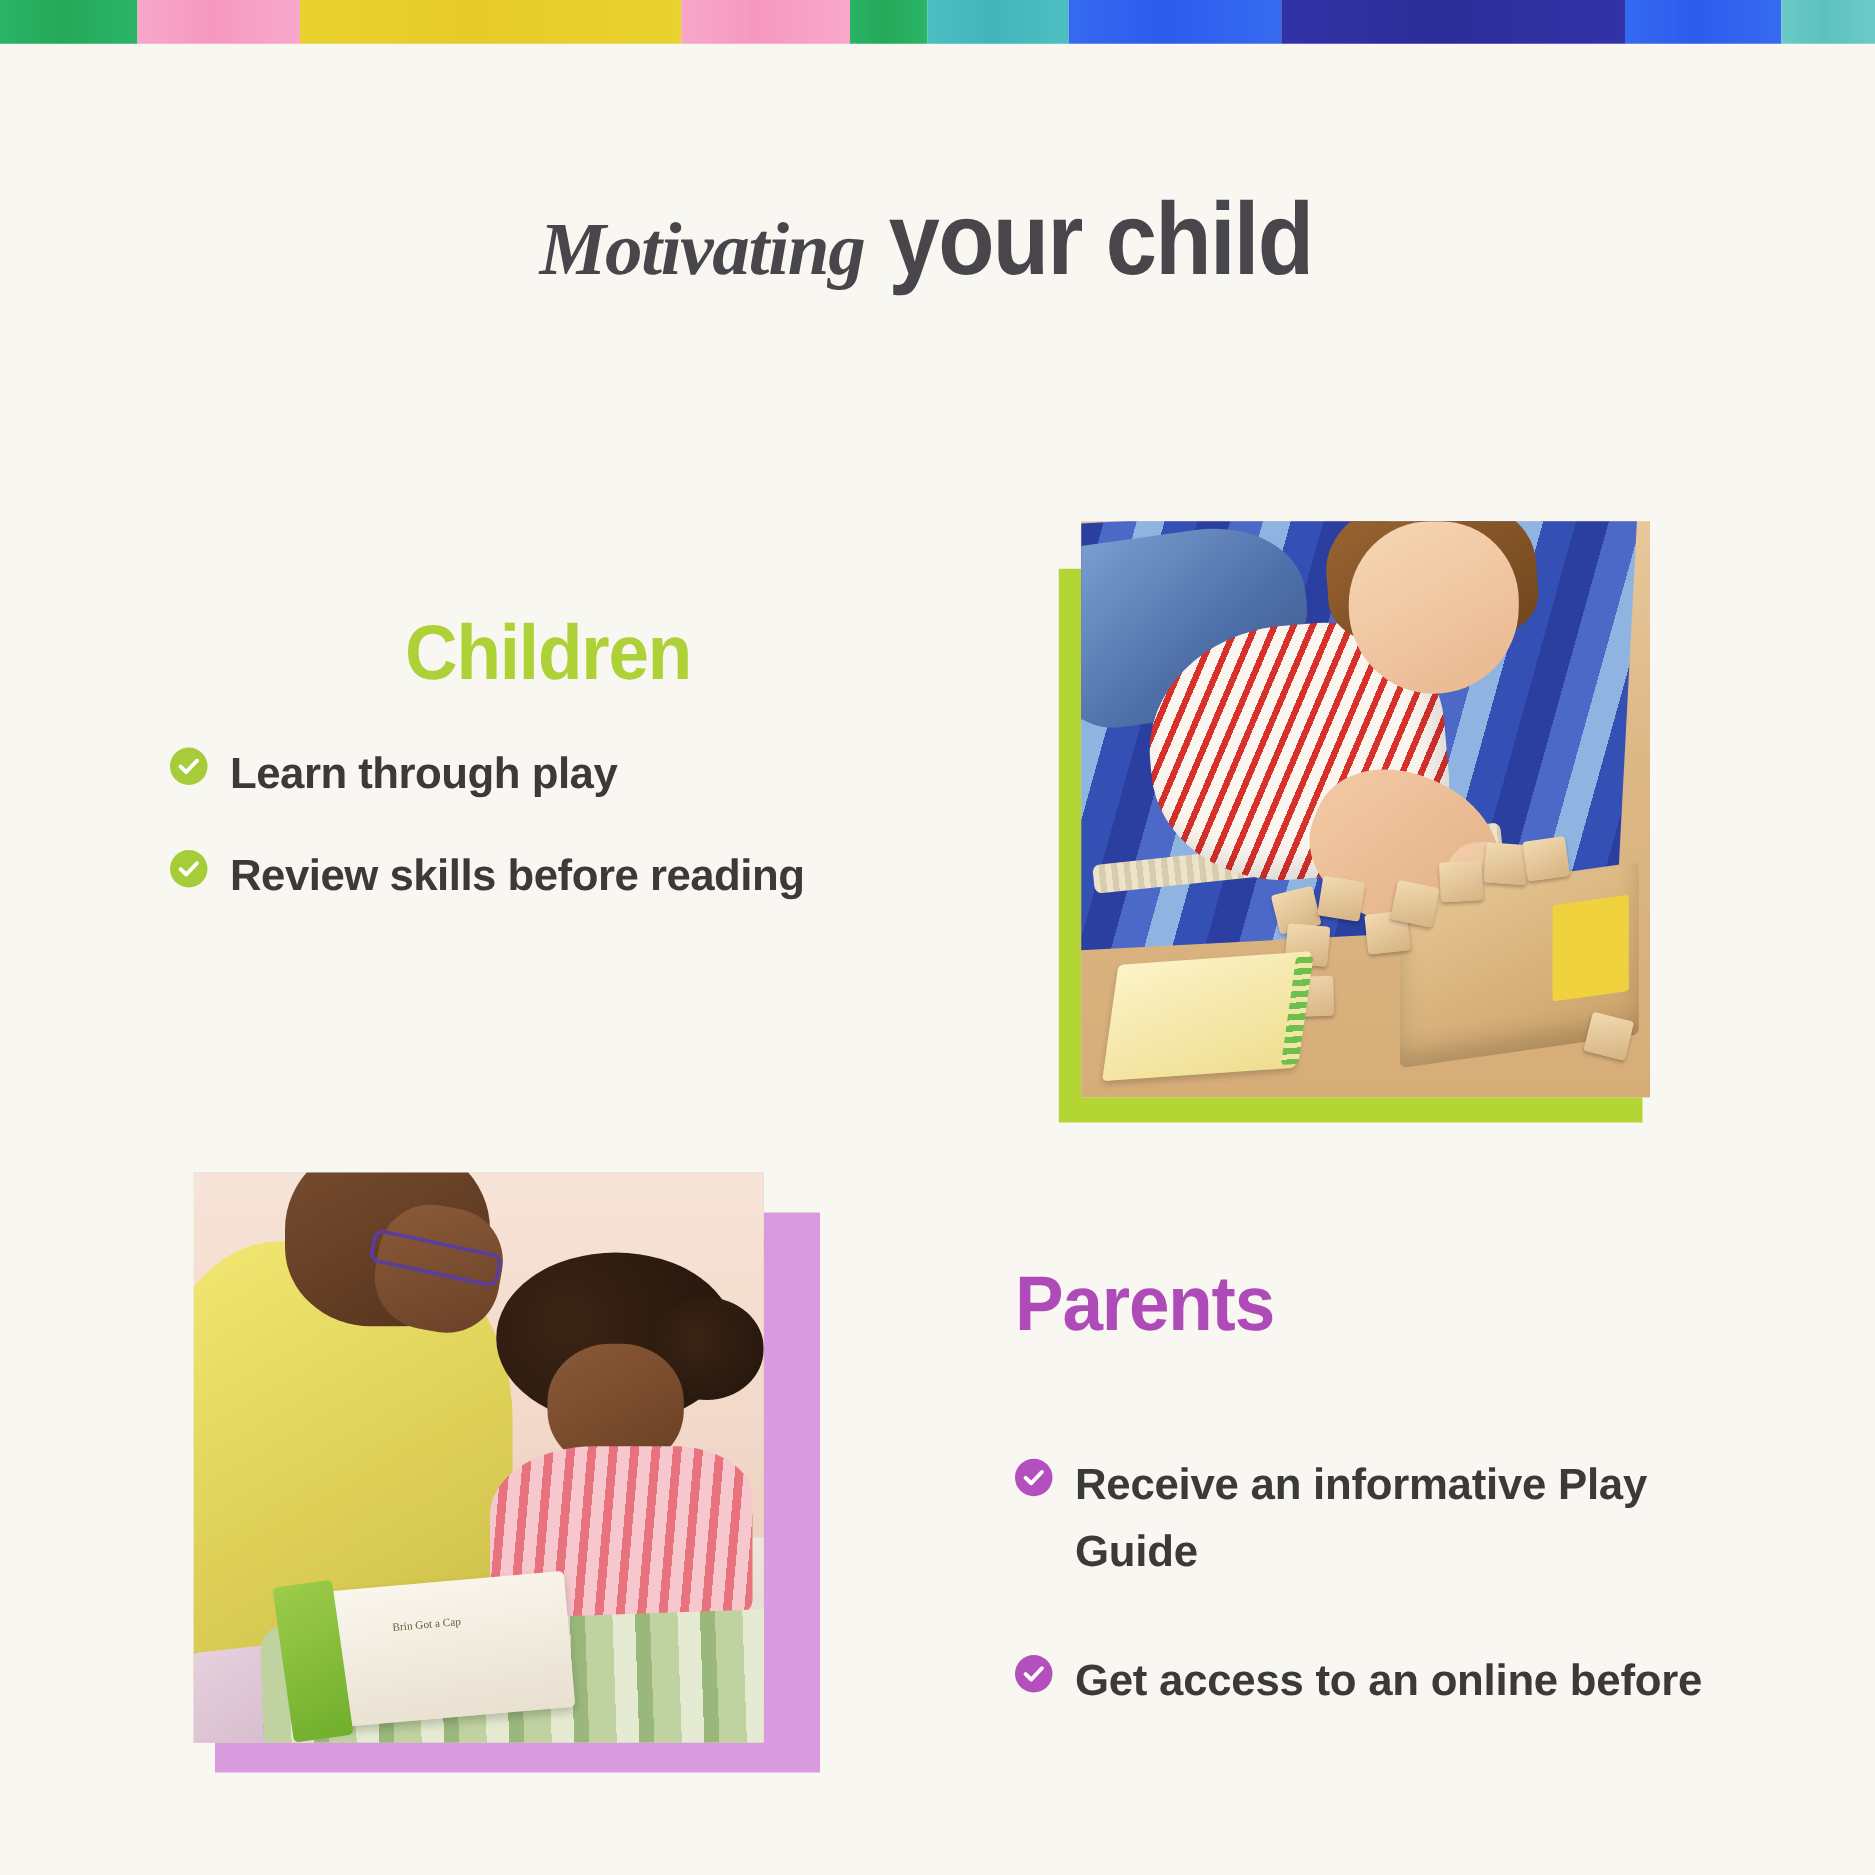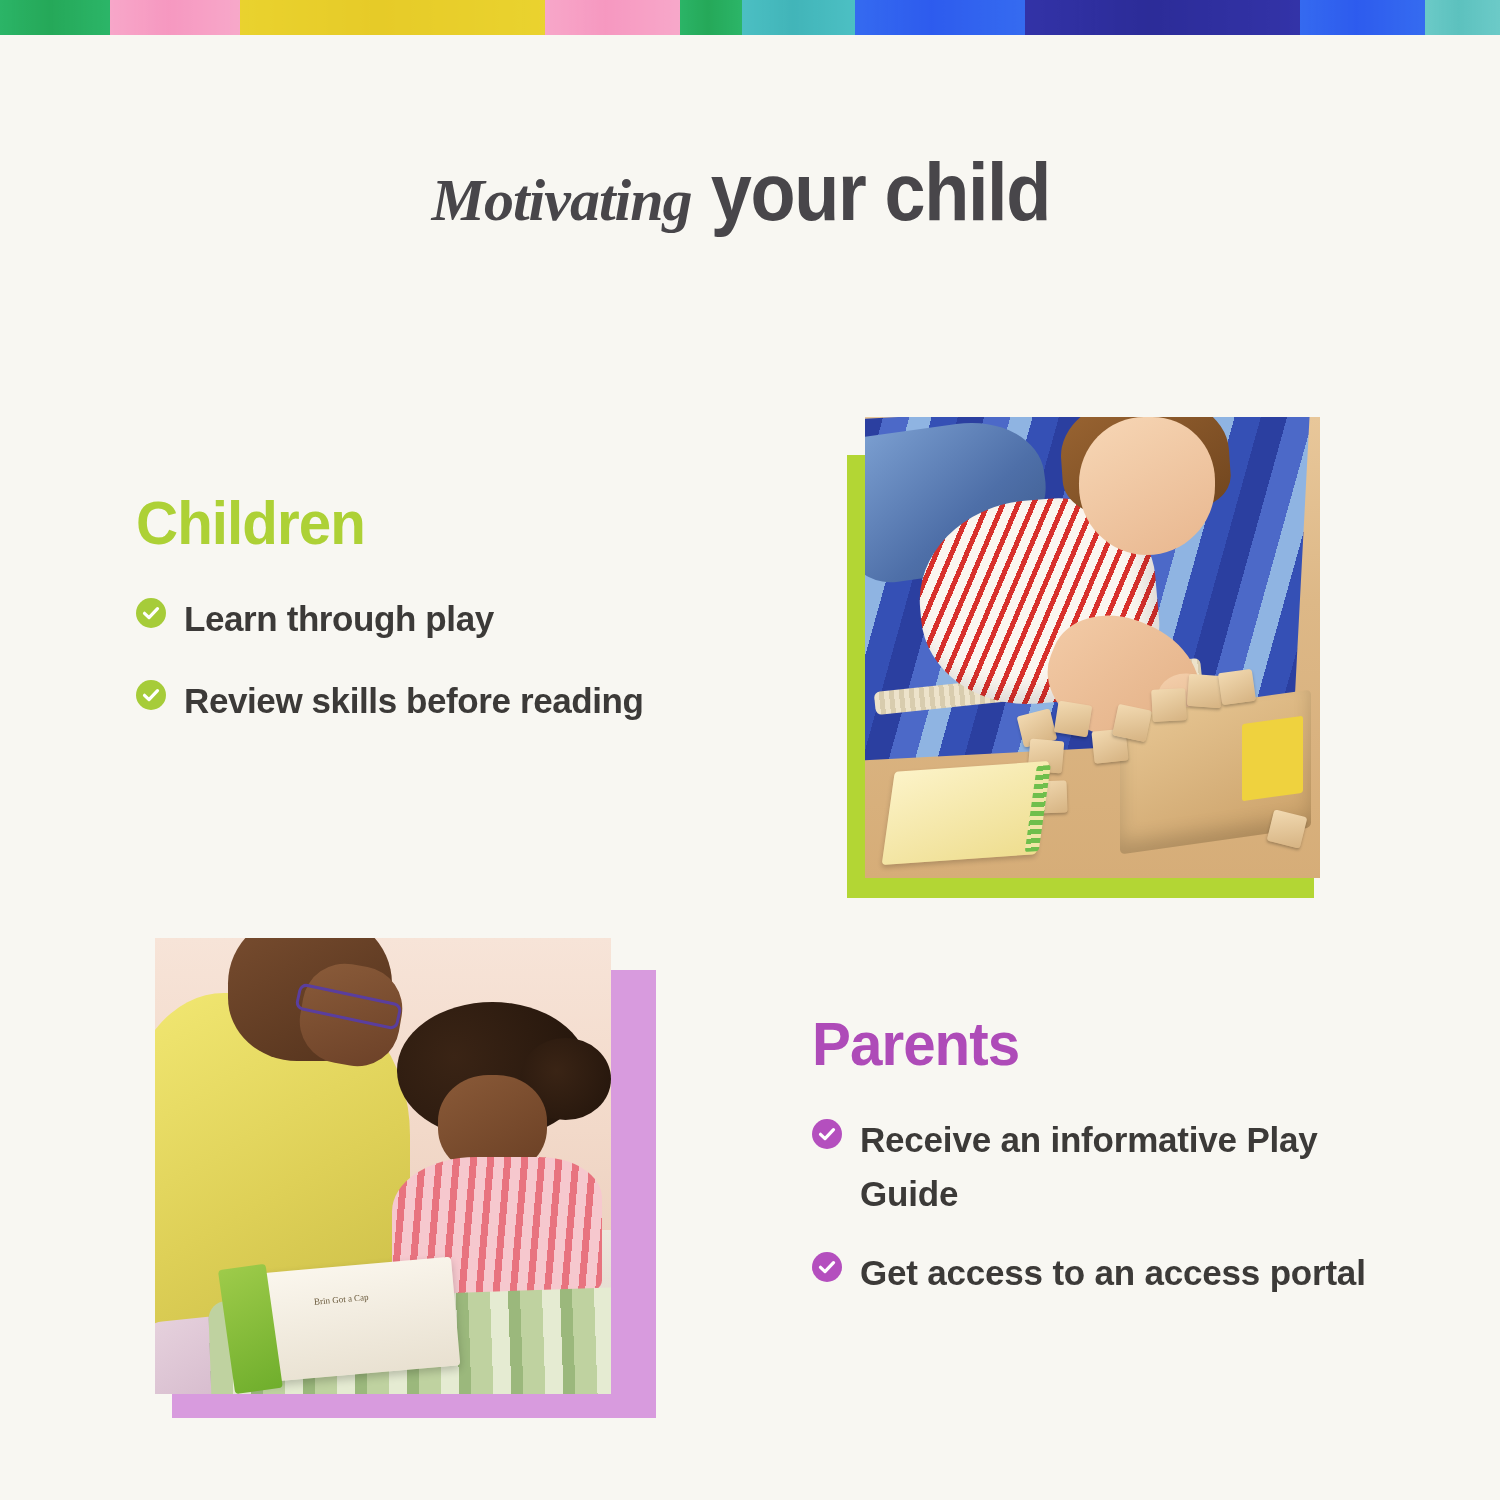--- a/index.html
+++ b/index.html
@@ -82,21 +82,21 @@
   .bullet .check svg{ position:absolute; inset:0; width:30px; height:30px; }
   .bullet .txt{
     font-size:35px;
     font-weight:700;
     color:#3C3A38;
     letter-spacing:-.4px;
     line-height:1.55;
     max-width:640px;
   }
   .section.purple .bullet .txt{ font-weight:600; letter-spacing:-.2px; }
-  .section.purple .bullet{ margin-bottom:24px; }
+  .section.purple .bullet{ margin-bottom:24px;margin-top:48px; }
 
   
   .card{ position:absolute; }
   .card .accent{ position:absolute; }
   .card .photo{
     position:absolute;
     overflow:hidden;
     background:#d8d2c6;
   }
   .card .photo .scene{ position:absolute; inset:0; }
@@ -299,21 +299,21 @@
     <div class="swatch" style="background: rgb(48, 97, 239); width: 125px;"></div>
     <div class="swatch" style="background: rgb(98, 197, 194); width: 75px;"></div>
   </div>
 
 <div id="headline" style="color: rgb(72, 70, 74);">
   <span class="line">
     <span class="hl-serif">Motivating</span><span class="hl-sans">your child</span>
   </span>
 </div>
 
-<div class="section green" id="sec-children" style="left:136px; top:487px; width:620px;">
+<div class="section green" id="sec-children" style="left:136px; top:487px; width:620px;text-align:center;">
   <h2 style="color: rgb(173, 209, 54);">Children</h2>
 
   <div class="bullet">
     <span class="check" style="background: rgb(166, 204, 57);">
       <svg viewBox="0 0 30 30">
           <path d="M8.5 15.3 L13 19.6 L21.5 10.6" fill="none" stroke="#FFFFFF" stroke-width="3.2" stroke-linecap="round" stroke-linejoin="round"></path>
         </svg>
     </span>
     <span class="txt">Learn through play</span>
   </div>
@@ -340,21 +340,21 @@
     </span>
     <span class="txt" style="max-width:470px;">Receive an informative Play Guide</span>
   </div>
 
   <div class="bullet">
     <span class="check" style="background: rgb(180, 79, 190);">
       <svg viewBox="0 0 30 30">
           <path d="M8.5 15.3 L13 19.6 L21.5 10.6" fill="none" stroke="#FFFFFF" stroke-width="3.2" stroke-linecap="round" stroke-linejoin="round"></path>
         </svg>
     </span>
-    <span class="txt">Get access to an access portal</span>
+    <span class="txt">Get access to an online before</span>
   </div>
 
 </div>
 
 <div class="card" id="card-children">
   <div class="accent" style="background: rgb(179, 214, 52);"></div>
   <div class="photo">
     <div class="scene">
       <div class="rug-floor"></div>
       <div class="rug"></div>

